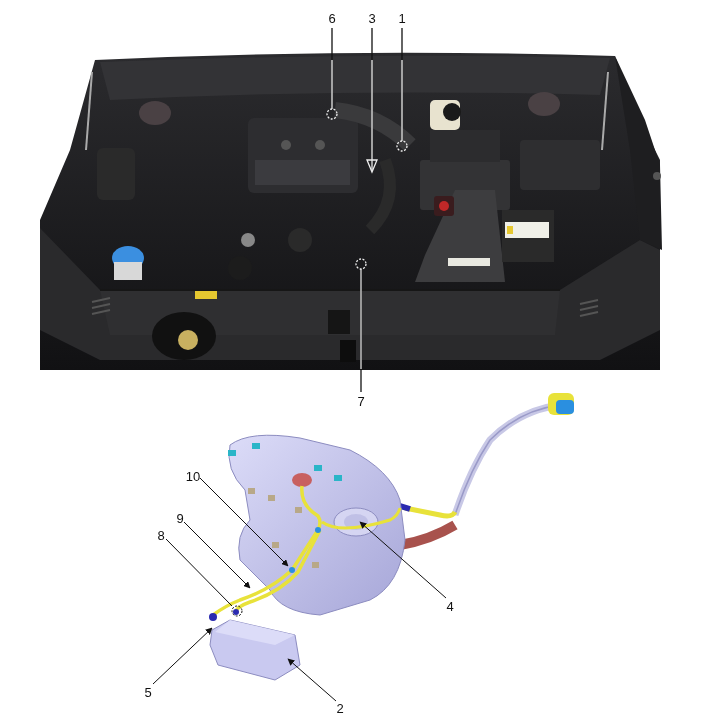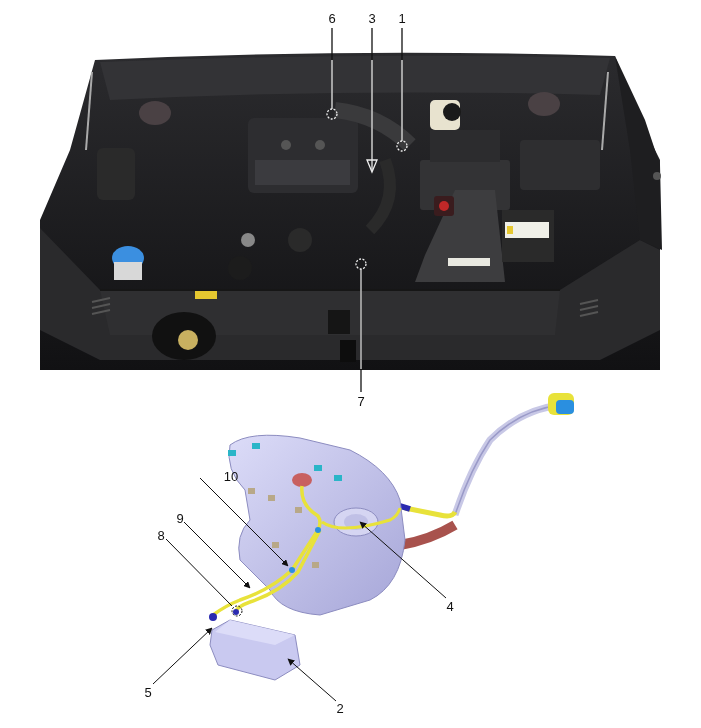--- a/index.html
+++ b/index.html
@@ -166,19 +166,19 @@
       <line x1="153" y1="684" x2="212" y2="628" marker-end="url(#arrowHead)"></line>
       <line x1="336" y1="701" x2="288" y2="659" marker-end="url(#arrowHead)"></line>
     </g>
   </svg>
 
   <span class="callout-label" style="left:332px; top:12px;">6</span>
   <span class="callout-label" style="left:372px; top:12px;">3</span>
   <span class="callout-label" style="left:402px; top:12px;">1</span>
   <span class="callout-label" style="left:361px; top:395px;">7</span>
 
-  <span class="callout-label" style="left:193px; top:470px;margin-left:38px;">10</span>
+  <span class="callout-label" style="left:193px; top:470px;">10</span>
   <span class="callout-label" style="left:180px; top:512px;">9</span>
   <span class="callout-label" style="left:161px; top:529px;">8</span>
   <span class="callout-label" style="left:450px; top:600px;">4</span>
   <span class="callout-label" style="left:148px; top:686px;">5</span>
   <span class="callout-label" style="left:340px; top:702px;">2</span>
 </div>
 
 </body></html>

